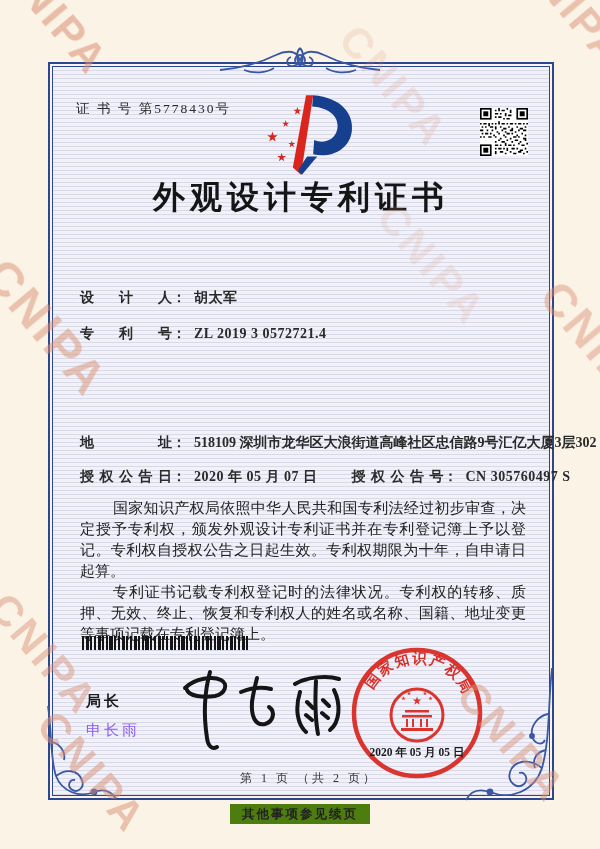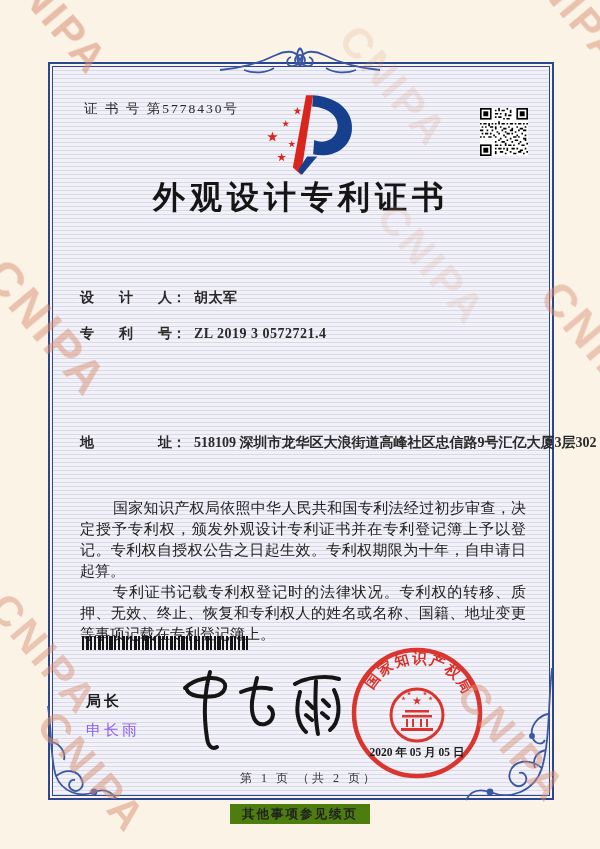--- a/index.html
+++ b/index.html
@@ -8,21 +8,21 @@
   
   .wm{position:absolute;z-index:40;pointer-events:none;font-family:"Liberation Sans",sans-serif;
       font-weight:bold;font-size:42px;letter-spacing:3px;color:#d98f72;transform:rotate(50deg);}
   
   .cert{position:absolute;left:48px;top:62px;width:506px;height:738px;
         border:2px solid #2c4791;padding:2px;box-sizing:border-box;z-index:2;}
   .cert-inner{position:absolute;inset:2px;border:1px solid #2c4791;
         background-color:#f1f1f7;
         background-image:repeating-linear-gradient(0deg,rgba(120,125,175,0.20) 0px,rgba(120,125,175,0.20) 1px,rgba(255,255,255,0) 1px,rgba(255,255,255,0) 4px);}
   .cert-content{position:absolute;inset:0;z-index:3;}
-  .cert-number{position:absolute;left:26px;top:36px;font-size:13.5px;letter-spacing:2px;color:#2a2a2a;margin-left:8px;}
+  .cert-number{position:absolute;left:26px;top:36px;font-size:13.5px;letter-spacing:2px;color:#2a2a2a;}
   .logo{position:absolute;left:198px;top:30px;width:112px;height:82px;}
   .qr{position:absolute;left:430px;top:44px;width:48px;height:48px;}
   .title{position:absolute;left:0;top:112px;width:100%;text-align:center;
          font-size:32px;font-weight:bold;letter-spacing:5px;color:#151515;}
   .frow{position:absolute;left:30px;width:450px;font-size:14px;color:#2a2a2a;white-space:nowrap;}
   .flabel{display:inline-block;width:92px;text-align:justify;text-align-last:justify;
           font-weight:600;vertical-align:top;}
   .fcolon{display:inline-block;font-weight:600;margin-right:8px;}
   .fvalue{font-weight:600;letter-spacing:0.5px;}
   .frow2{display:inline-block;margin-left:34px;}
@@ -100,20 +100,23 @@
 
       <div class="frow" style="top:225px">
         <span class="flabel">设计人</span><span class="fcolon">：</span><span class="fvalue">胡太军</span>
       </div>
       <div class="frow" style="top:261px">
         <span class="flabel">专利号</span><span class="fcolon">：</span><span class="fvalue">ZL 2019 3 0572721.4</span>
       </div>
       <div class="frow" style="top:370px">
         <span class="flabel">地址</span><span class="fcolon">：</span><span class="fvalue" style="letter-spacing:0">518109 深圳市龙华区大浪街道高峰社区忠信路9号汇亿大厦3层302</span>
       </div>
+      <div class="frow" style="top:404px">
+        <span class="flabel">授权公告日</span><span class="fcolon">：</span><span class="fvalue">2020 年 05 月 07 日</span><span class="frow2"><span class="flabel">授权公告号</span><span class="fcolon">：</span><span class="fvalue">CN 305760497 S</span></span>
+      </div>
 
       <div class="body-text">
         <p>国家知识产权局依照中华人民共和国专利法经过初步审查，决定授予专利权，颁发外观设计专利证书并在专利登记簿上予以登记。专利权自授权公告之日起生效。专利权期限为十年，自申请日起算。</p>
         <p>专利证书记载专利权登记时的法律状况。专利权的转移、质押、无效、终止、恢复和专利权人的姓名或名称、国籍、地址变更等事项记载在专利登记簿上。</p>
       </div>
 
       <div class="barcode"></div>
 
       <div class="director-title">局长</div>
       <div class="director-name">申长雨</div>

